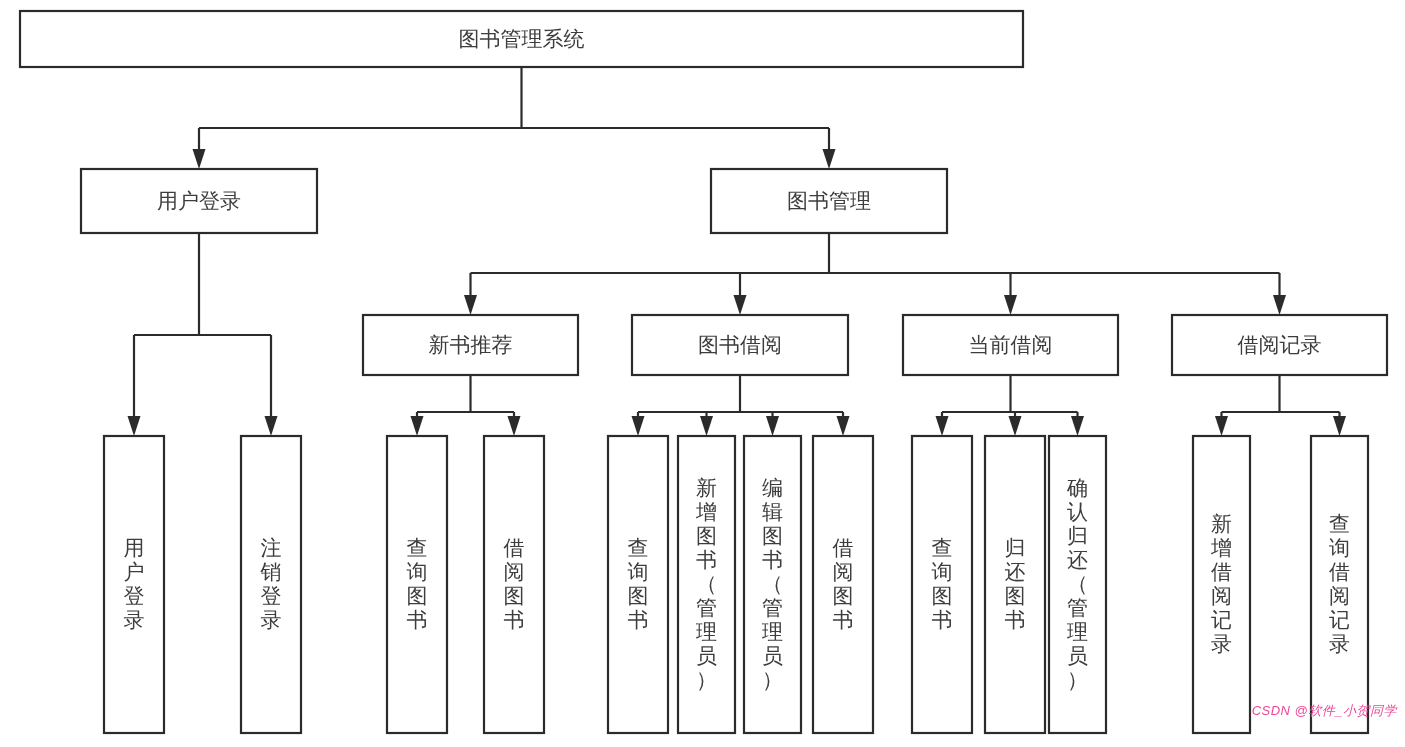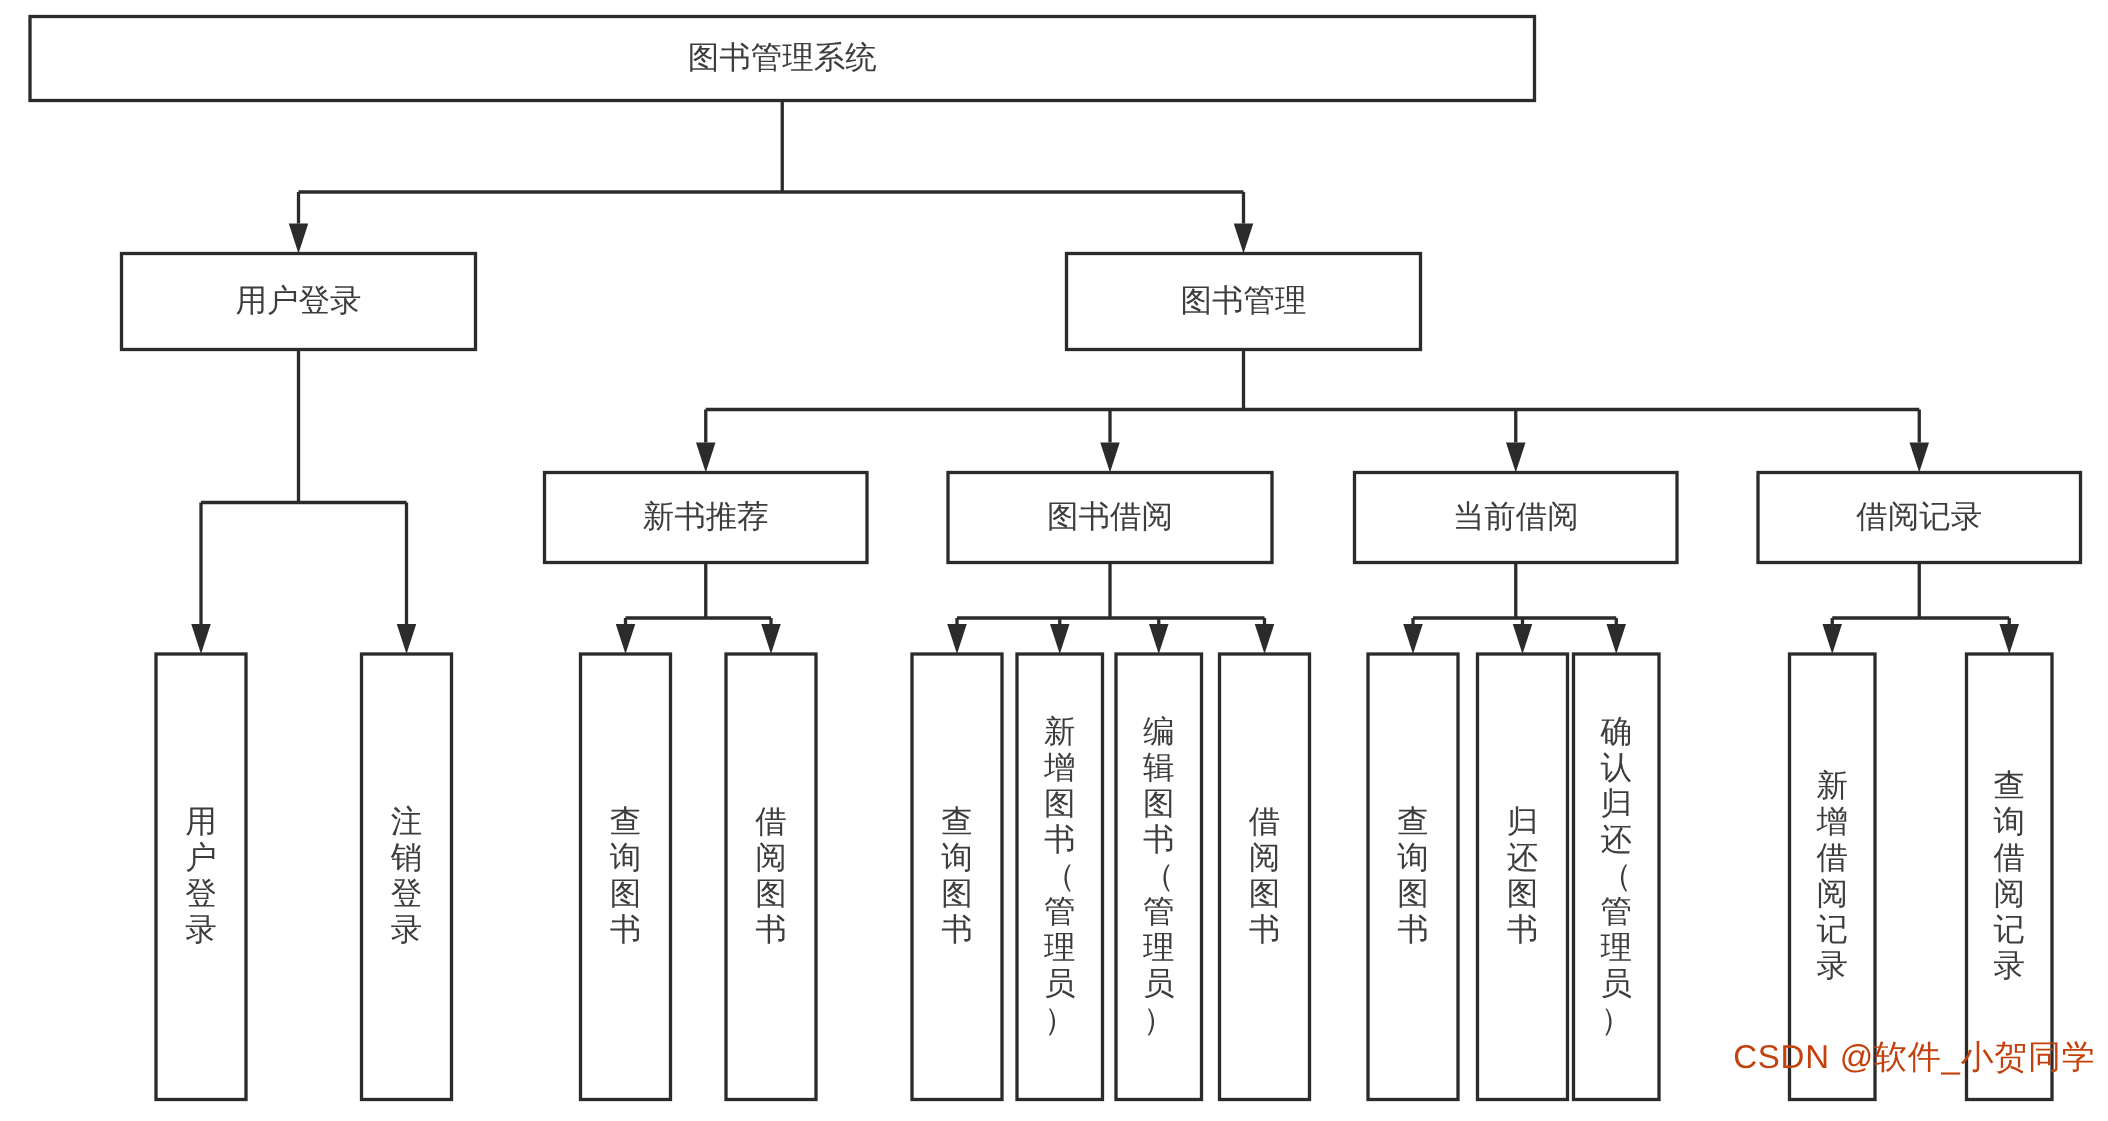--- a/index.html
+++ b/index.html
@@ -52,25 +52,26 @@
   }
   .arrow-head {
     fill: #2b2b2b;
     stroke: none;
   }
   .watermark {
     position: absolute;
     right: 8px;
     bottom: 4px;
     font-family: "Liberation Sans", "DejaVu Sans", sans-serif;
-    font-size: 22px;
-    color: #c2410c;
+    font-size: 13px;
+    color: #ec4899;
     white-space: nowrap;
     letter-spacing: 0.5px;
     pointer-events: none;
+    font-style: italic;
   }
 </style>
 </head>
 <body>
 
 <div id="diagram-root">
   <svg class="flow" viewBox="0 0 1405 747">
     <g id="connector-layer">
         <path class="connector" d="M 521.5 67 L 521.5 128"></path>
         <path class="connector" d="M 199 128 L 829 128"></path>

